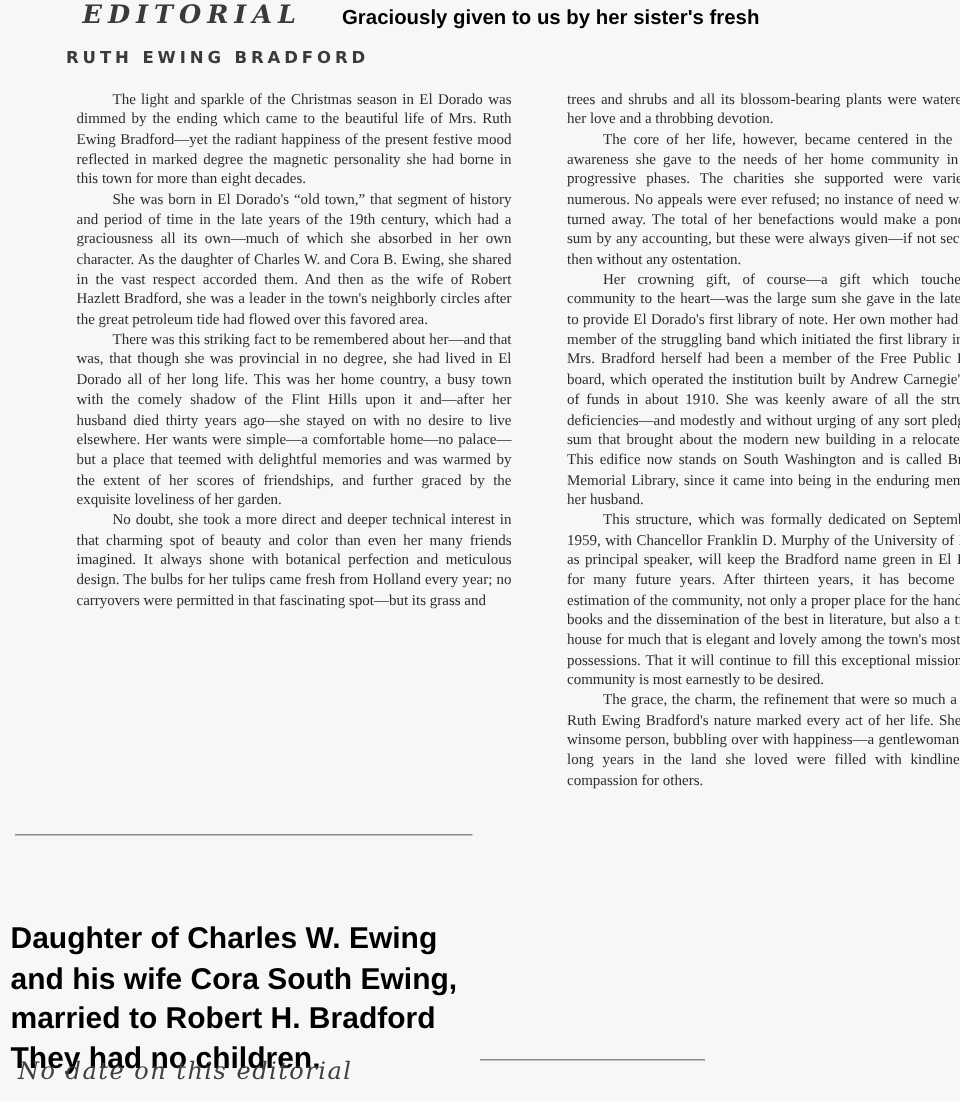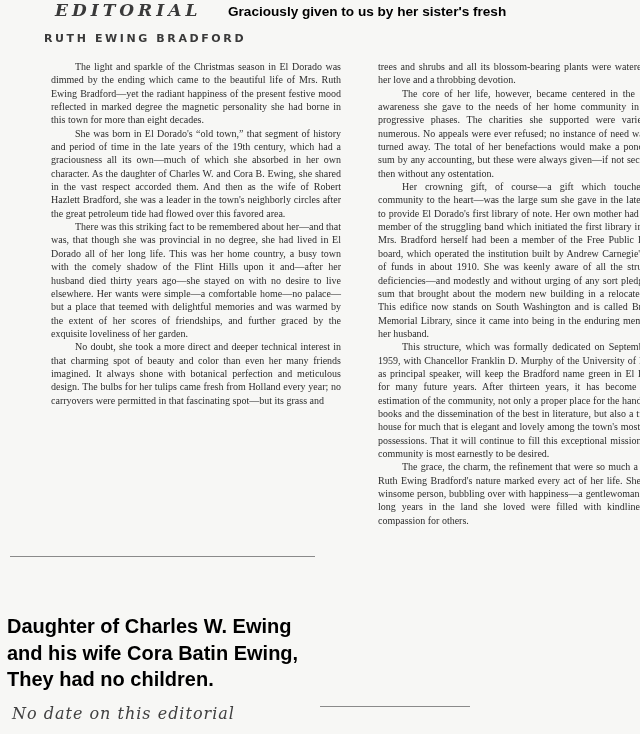--- a/index.html
+++ b/index.html
@@ -85,17 +85,18 @@
   <p>The core of her life, however, became centered in the intense awareness she gave to the needs of her home community in all its progressive phases. The charities she supported were varied and numerous. No appeals were ever refused; no instance of need was ever turned away. The total of her benefactions would make a ponderable sum by any accounting, but these were always given—if not secretly—then without any ostentation.</p>
   <p>Her crowning gift, of course—a gift which touched this community to the heart—was the large sum she gave in the late 1950s to provide El Dorado's first library of note. Her own mother had been a member of the struggling band which initiated the first library in 1897. Mrs. Bradford herself had been a member of the Free Public Library board, which operated the institution built by Andrew Carnegie's grant of funds in about 1910. She was keenly aware of all the structure's deficiencies—and modestly and without urging of any sort pledged the sum that brought about the modern new building in a relocated spot. This edifice now stands on South Washington and is called Bradford Memorial Library, since it came into being in the enduring memory of her husband.</p>
   <p>This structure, which was formally dedicated on September 27, 1959, with Chancellor Franklin D. Murphy of the University of Kansas as principal speaker, will keep the Bradford name green in El Dorado for many future years. After thirteen years, it has become in the estimation of the community, not only a proper place for the handling of books and the dissemination of the best in literature, but also a treasure house for much that is elegant and lovely among the town's most prized possessions. That it will continue to fill this exceptional mission in the community is most earnestly to be desired.</p>
   <p>The grace, the charm, the refinement that were so much a part of Ruth Ewing Bradford's nature marked every act of her life. She was a winsome person, bubbling over with happiness—a gentlewoman whose long years in the land she loved were filled with kindliness and compassion for others.</p>
 </div>
 
 <div class="rule-right"></div>
 
 <div class="note-bottom">
   <div>Daughter of Charles W. Ewing</div>
-  <div>and his wife Cora Batin Ewing,</div>
+  <div>and his wife Cora South Ewing,</div>
+  <div>married to Robert H. Bradford</div>
   <div>They had no children.</div>
 </div>
 
 <div class="handwritten">No date on this editorial</div>
 
 </body></html>

